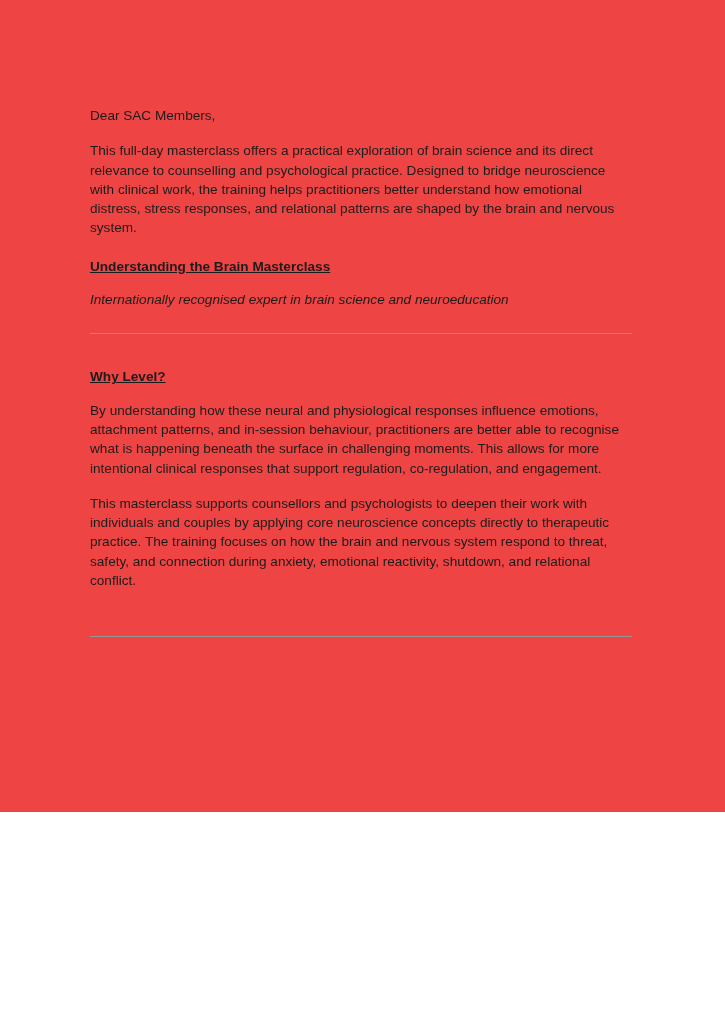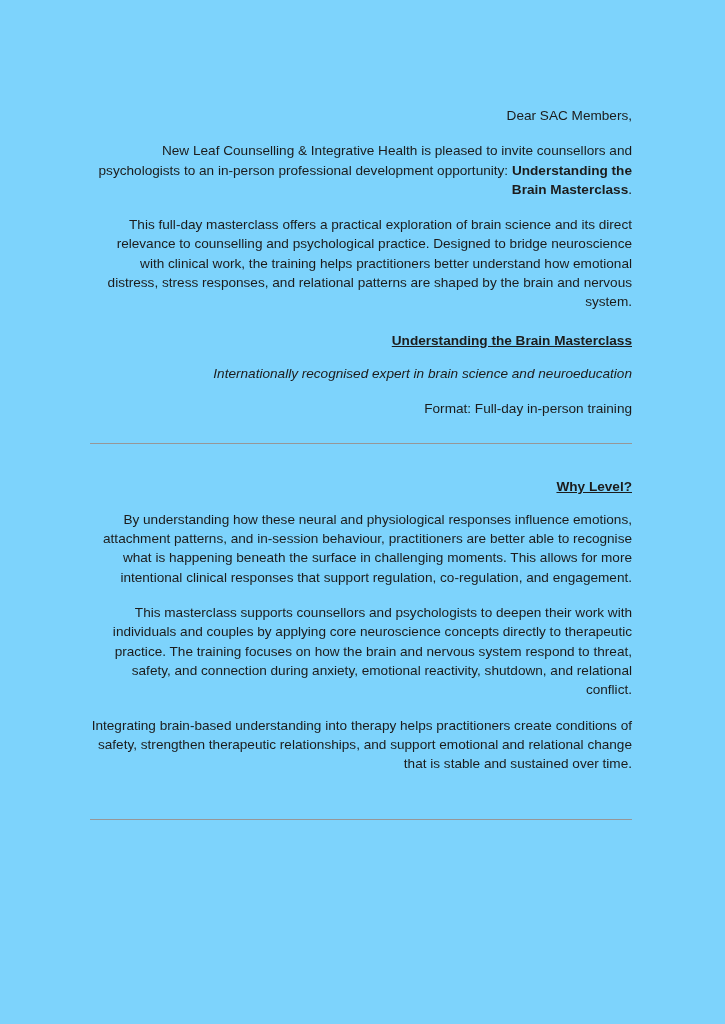--- a/index.html
+++ b/index.html
@@ -10,25 +10,24 @@
   body {
     width: 725px;
     height: 1024px;
     font-family: "Liberation Sans", "DejaVu Sans", sans-serif;
     color: #1c1c1c;
     -webkit-font-smoothing: antialiased;
   }
   .page {
     box-sizing: border-box;
     width: 725px;
-    height: 1024px;
+    height: 812px;
     padding: 106px 93px 0 90px;
-    background: #7dd3fc;
+    background: #ef4444;
     overflow: hidden;
-    text-align: right;
   }
   .para {
     font-size: 13.6px;
     line-height: 19.3px;
     margin: 0 0 16px 0;
   }
   .heading {
     font-size: 13.6px;
     line-height: 19.3px;
     font-weight: bold;
@@ -48,39 +47,36 @@
     margin-top: 46px;
   }
 </style>
 </head>
 <body>
 
 <div class="page">
 
   <p class="para">Dear SAC Members,</p>
 
-  <p class="para"><span>New Leaf Counselling &amp; Integrative Health is pleased to invite counsellors and psychologists to an in-person professional development opportunity: </span><strong>Understanding the Brain Masterclass</strong><span>.</span></p>
 
   <p class="para">This full-day masterclass offers a practical exploration of brain science and its direct relevance to counselling and psychological practice. Designed to bridge neuroscience with clinical work, the training helps practitioners better understand how emotional distress, stress responses, and relational patterns are shaped by the brain and nervous system.</p>
 
   <h2 class="heading">Understanding the Brain Masterclass</h2>
 
   <p class="para">
     <em class="line">Internationally recognised expert in brain science and neuroeducation</em>
   </p>
 
   <p class="para">
-    <span class="line">Format: Full-day in-person training</span>
   </p>
 
   <hr class="divider">
 
   <h2 class="heading">Why Level?</h2>
 
   <p class="para">By understanding how these neural and physiological responses influence emotions, attachment patterns, and in-session behaviour, practitioners are better able to recognise what is happening beneath the surface in challenging moments. This allows for more intentional clinical responses that support regulation, co-regulation, and engagement.</p>
 
   <p class="para">This masterclass supports counsellors and psychologists to deepen their work with individuals and couples by applying core neuroscience concepts directly to therapeutic practice. The training focuses on how the brain and nervous system respond to threat, safety, and connection during anxiety, emotional reactivity, shutdown, and relational conflict.</p>
 
-  <p class="para">Integrating brain-based understanding into therapy helps practitioners create conditions of safety, strengthen therapeutic relationships, and support emotional and relational change that is stable and sustained over time.</p>
 
   <hr class="divider divider-bottom">
 
 </div>
 
 </body></html>

